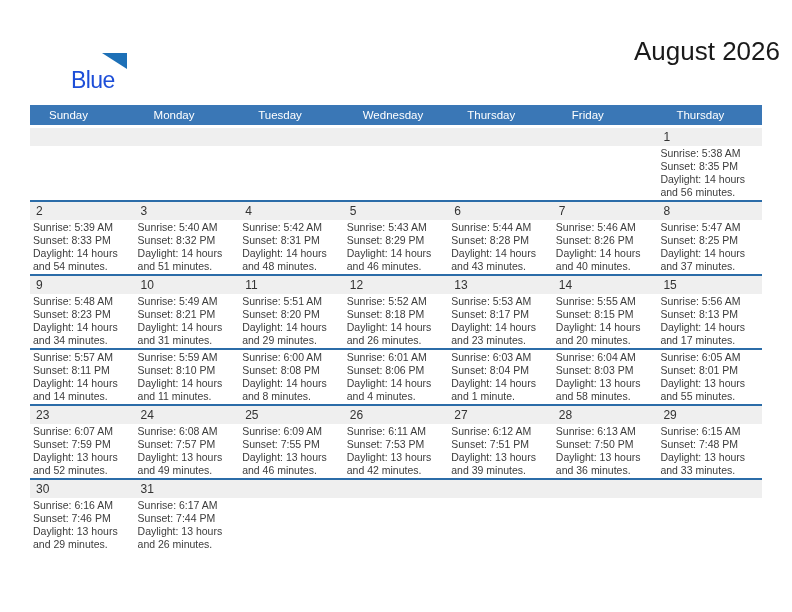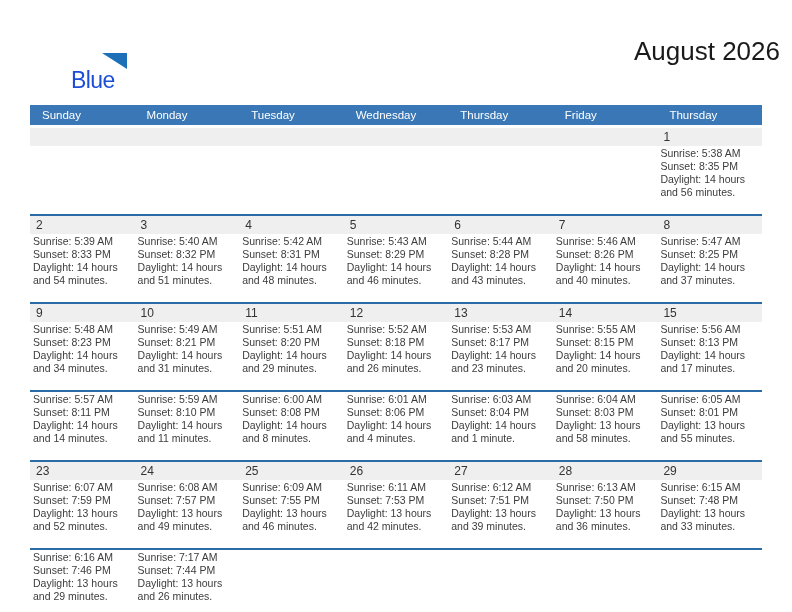--- a/index.html
+++ b/index.html
@@ -16,30 +16,30 @@
 
   
   .titles { position: absolute; right: 12px; top: 36px; text-align: right; }
   .month-title { font-size: 26px; color: #1a1a1a; }
   .location { font-size: 15px; color: #1a1a1a; margin-top: 7px; }
 
   
   .calendar { position: absolute; left: 30px; top: 105px; width: 732px; }
   .day-headers { display: grid; grid-template-columns: repeat(7, 1fr); background: #3a77b6;
     height: 20px; align-items: center; }
-  .day-headers .hcell { color: #ffffff; font-size: 11.5px; padding-left: 12px; }
+  .day-headers .hcell { color: #ffffff; font-size: 11.5px; padding-left: 19px; }
 
   .week { width: 100%; }
   .week.first { margin-top: 3px; }
   .week.bordered { border-top: 2px solid #2b6ca8; }
   .numbers { display: grid; grid-template-columns: repeat(7, 1fr); background: #efefef;
     height: 18px; align-items: center; }
   .numbers .ncell { font-size: 12px; color: #333333; padding-left: 6px; }
   .details { display: grid; grid-template-columns: repeat(7, 1fr); background: #ffffff;
-    height: 68px; }
+    height: 54px; }
   .details .dcell { font-size: 10.5px; line-height: 13px; color: #3c3c3c;
     padding: 1px 2px 0 3px; white-space: nowrap; overflow: hidden; }
 </style>
 </head>
 <body>
 
 <div class="page">
 
   <div class="logo">
     <span class="logo-triangle"></span>
@@ -291,29 +291,38 @@
             </div>
             <div class="dcell">
               <div>Sunrise: 6:15 AM</div>
               <div>Sunset: 7:48 PM</div>
               <div>Daylight: 13 hours</div>
               <div>and 33 minutes.</div>
             </div>
           </div>
         </div>
         <div class="week bordered">
+          <div class="numbers">
+            <div class="ncell">30</div>
+            <div class="ncell">31</div>
+            <div class="ncell"></div>
+            <div class="ncell"></div>
+            <div class="ncell"></div>
+            <div class="ncell"></div>
+            <div class="ncell"></div>
+          </div>
           <div class="details">
             <div class="dcell">
               <div>Sunrise: 6:16 AM</div>
               <div>Sunset: 7:46 PM</div>
               <div>Daylight: 13 hours</div>
               <div>and 29 minutes.</div>
             </div>
             <div class="dcell">
-              <div>Sunrise: 7:17 AM</div>
+              <div>Sunrise: 6:17 AM</div>
               <div>Sunset: 7:44 PM</div>
               <div>Daylight: 13 hours</div>
               <div>and 26 minutes.</div>
             </div>
             <div class="dcell"></div>
             <div class="dcell"></div>
             <div class="dcell"></div>
             <div class="dcell"></div>
             <div class="dcell"></div>
           </div>

